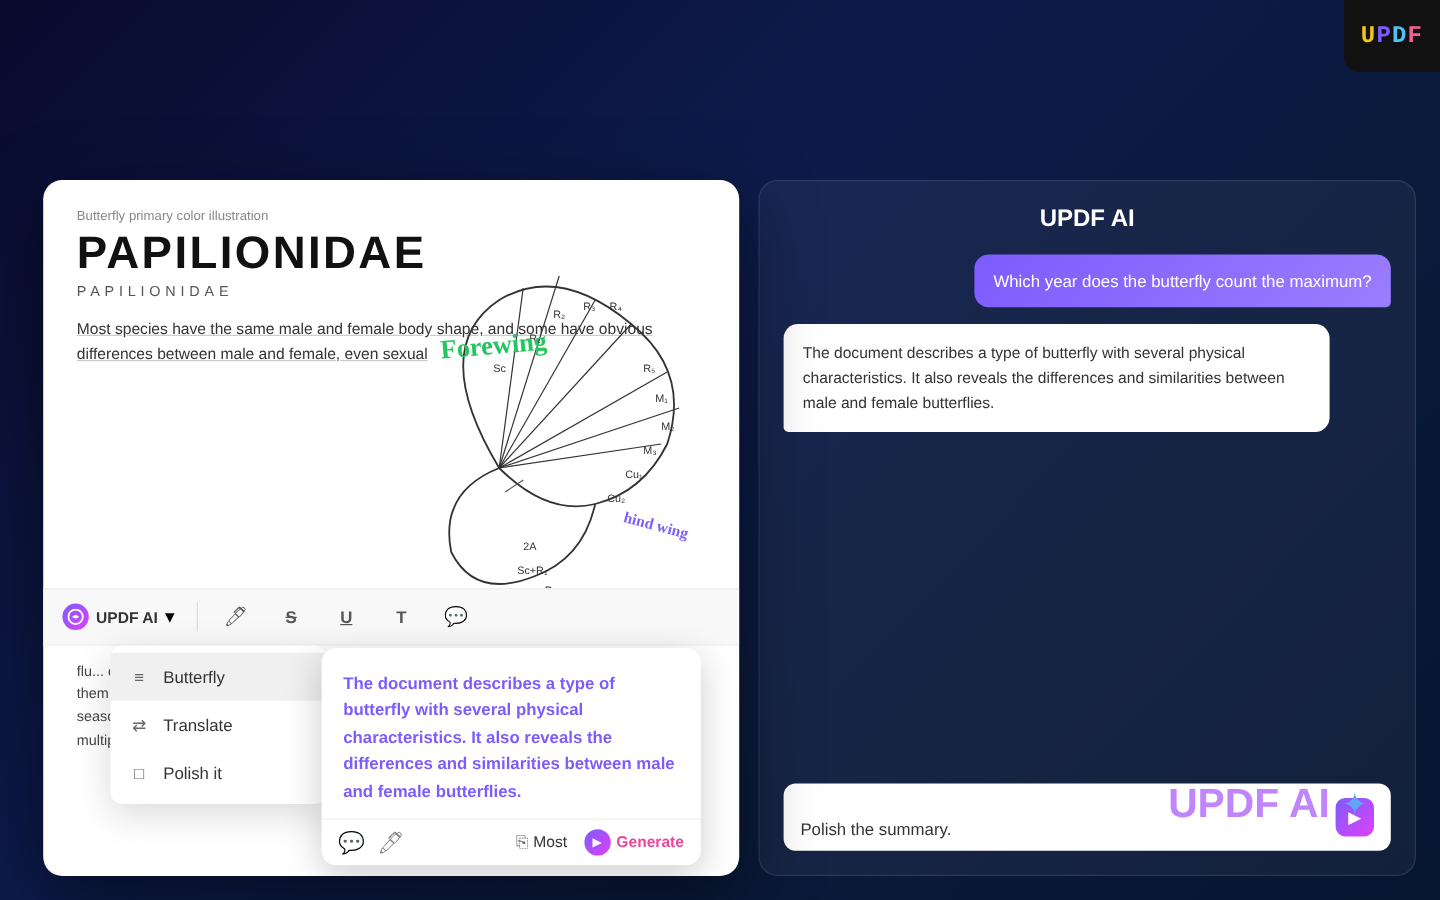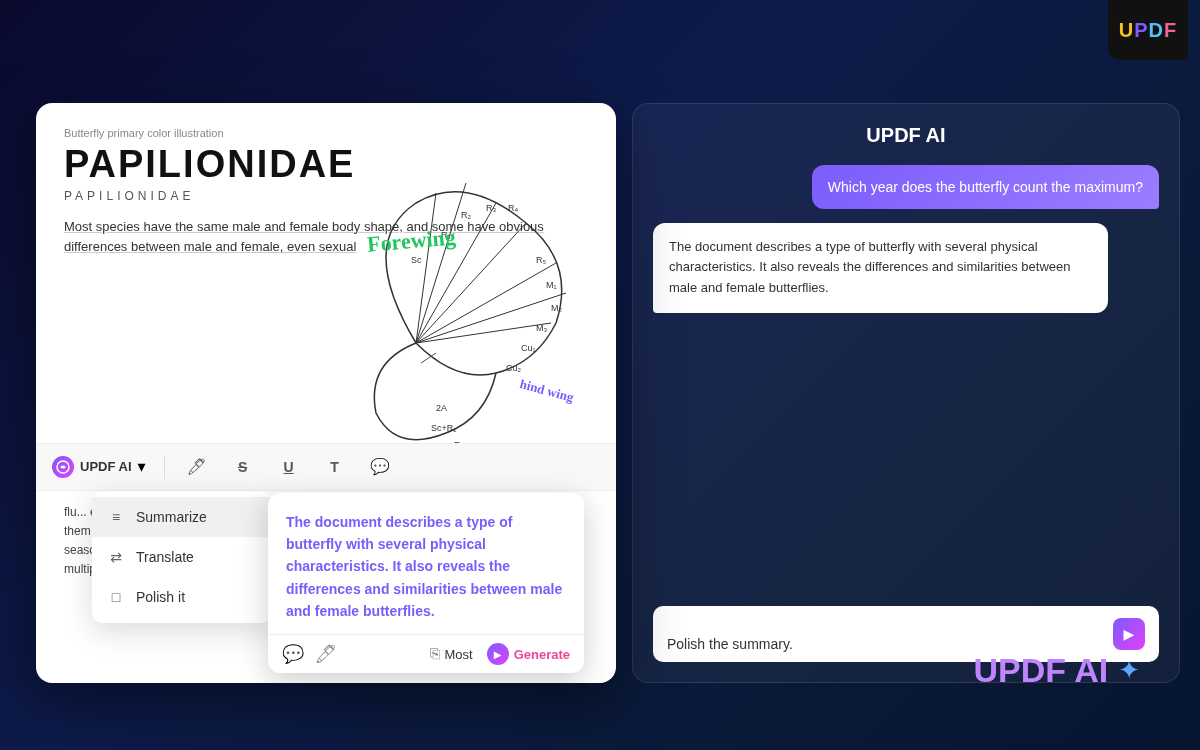--- a/index.html
+++ b/index.html
@@ -9,50 +9,51 @@
       overflow: hidden;
       background: linear-gradient(135deg, #0a0a2e 0%, #0d1b4b 40%, #0a1a3a 70%, #061530 100%);
       font-family: -apple-system, BlinkMacSystemFont, 'Segoe UI', sans-serif;
       position: relative;
     }
 
     
     .updf-logo-corner {
       position: absolute;
       top: 0;
-      right: 12px;
+      right: 0;
       width: 80px;
       height: 60px;
       background: #111;
       border-radius: 0 0 0 12px;
       display: flex;
       align-items: center;
       justify-content: center;
       z-index: 10;
+      font-family: Liberation Mono, monospace;
     }
     .updf-logo-text {
       font-size: 20px;
       font-weight: 900;
       letter-spacing: 1px;
     }
     .updf-logo-text .u { color: #f5c518; }
     .updf-logo-text .p { color: #7c5cfc; }
     .updf-logo-text .d { color: #4fc3f7; }
     .updf-logo-text .f { color: #f06292; }
 
     
     .main-container {
       position: absolute;
       top: 55px;
       left: 20px;
       right: 20px;
       bottom: 20px;
       display: flex;
       gap: 16px;
-      align-items: center;
+      align-items: flex-end;
       padding-left: 16px;
     }
 
     
     .pdf-panel {
       width: 580px;
       min-height: 580px;
       background: #fff;
       border-radius: 16px;
       overflow: hidden;
@@ -398,21 +399,21 @@
       <div class="toolbar-btn">💬</div>
     </div>
 
     <div class="pdf-lower-text">
       <span>flu... edge folds of hindwings, and them show differences due to seasons, and some species h... multiple types of females.</span>
     </div>
 
     <div class="ai-dropdown">
       <div class="dropdown-item active">
         <div class="dropdown-icon">≡</div>
-        <span>Summarize</span>
+        <span>Butterfly</span>
       </div>
       <div class="dropdown-item">
         <div class="dropdown-icon">⇄</div>
         <span>Translate</span>
       </div>
       <div class="dropdown-item">
         <div class="dropdown-icon">□</div>
         <span>Polish it</span>
       </div>
     </div>

